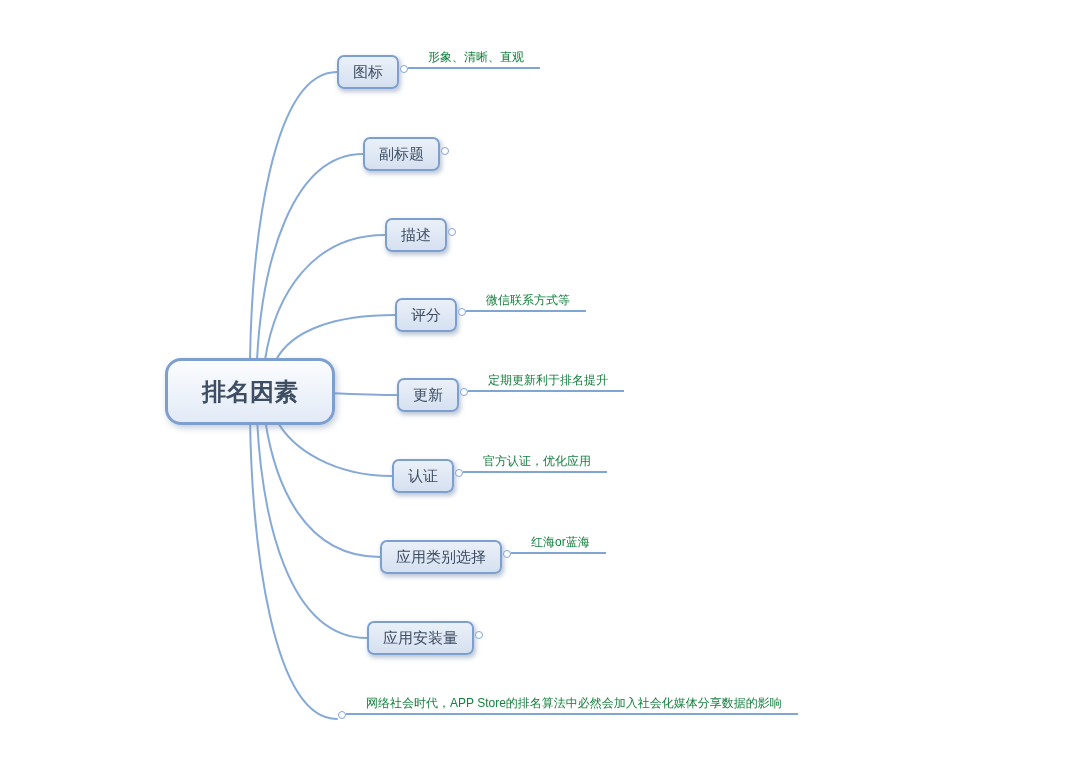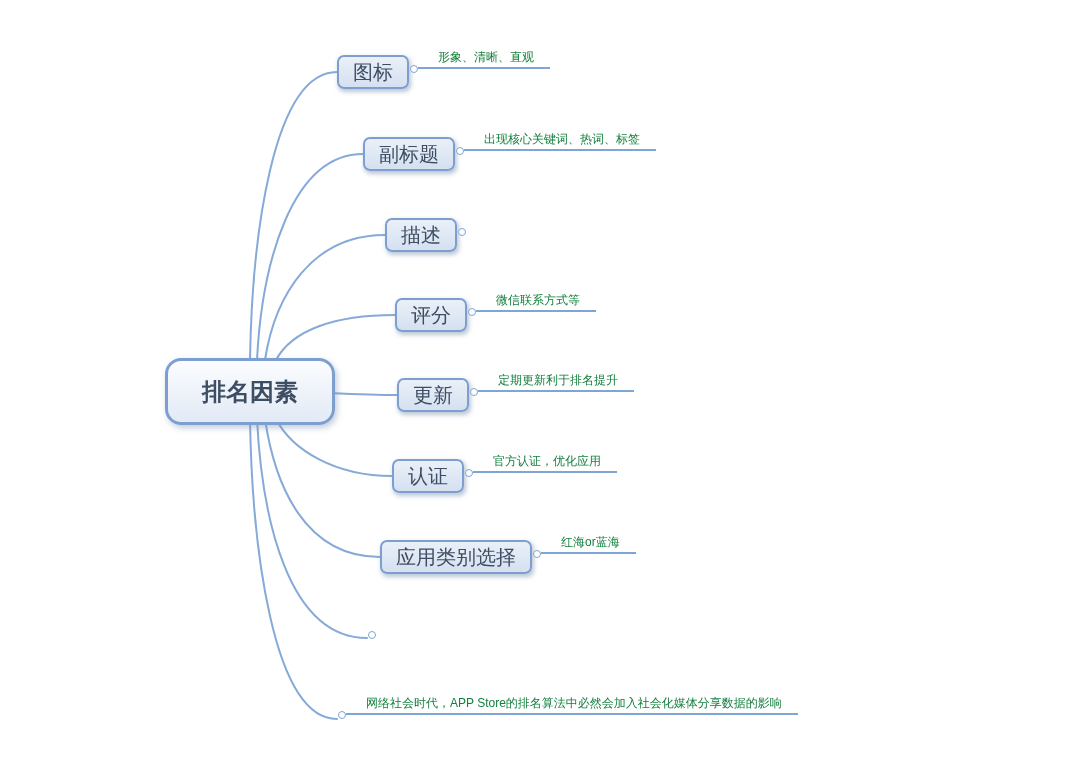--- a/index.html
+++ b/index.html
@@ -41,21 +41,21 @@
     position: absolute;
     display: flex;
     align-items: center;
     height: 36px;
   }
   .topic {
     border: 2px solid #7d9fd0;
     background: linear-gradient(#eaf0f8, #d5e0f0);
     border-radius: 7px;
     color: #3d4d63;
-    font-size: 20px;
+    font-size: 15px;
     line-height: 18px;
     padding: 6px 14px;
     box-shadow: 1.5px 2.5px 4px rgba(125, 145, 175, .5);
     white-space: nowrap;
     cursor: default;
   }
   .dot {
     width: 6px; height: 6px;
     border: 1.5px solid #7fa5d5;
     background: #ffffff;
@@ -109,21 +109,20 @@
 
   <div class="branch b1">
     <div class="topic">图标</div>
     <span class="dot"></span>
     <div class="note">形象、清晰、直观</div>
   </div>
 
   <div class="branch b2">
     <div class="topic">副标题</div>
     <span class="dot"></span>
-    <div class="note">出现核心关键词、热词、标签</div>
   </div>
 
   <div class="branch b3">
     <div class="topic">描述</div>
     <span class="dot"></span>
   </div>
 
   <div class="branch b4">
     <div class="topic">评分</div>
     <span class="dot"></span>
@@ -142,20 +141,21 @@
     <div class="note">官方认证，优化应用</div>
   </div>
 
   <div class="branch b7">
     <div class="topic">应用类别选择</div>
     <span class="dot"></span>
     <div class="note">红海or蓝海</div>
   </div>
 
   <div class="branch b8">
+    <div class="topic">应用安装量</div>
     <span class="dot"></span>
   </div>
 
   <div class="branch b9">
     <span class="dot"></span>
     <div class="note">网络社会时代，APP Store的排名算法中必然会加入社会化媒体分享数据的影响</div>
   </div>
 
 </div>
 

